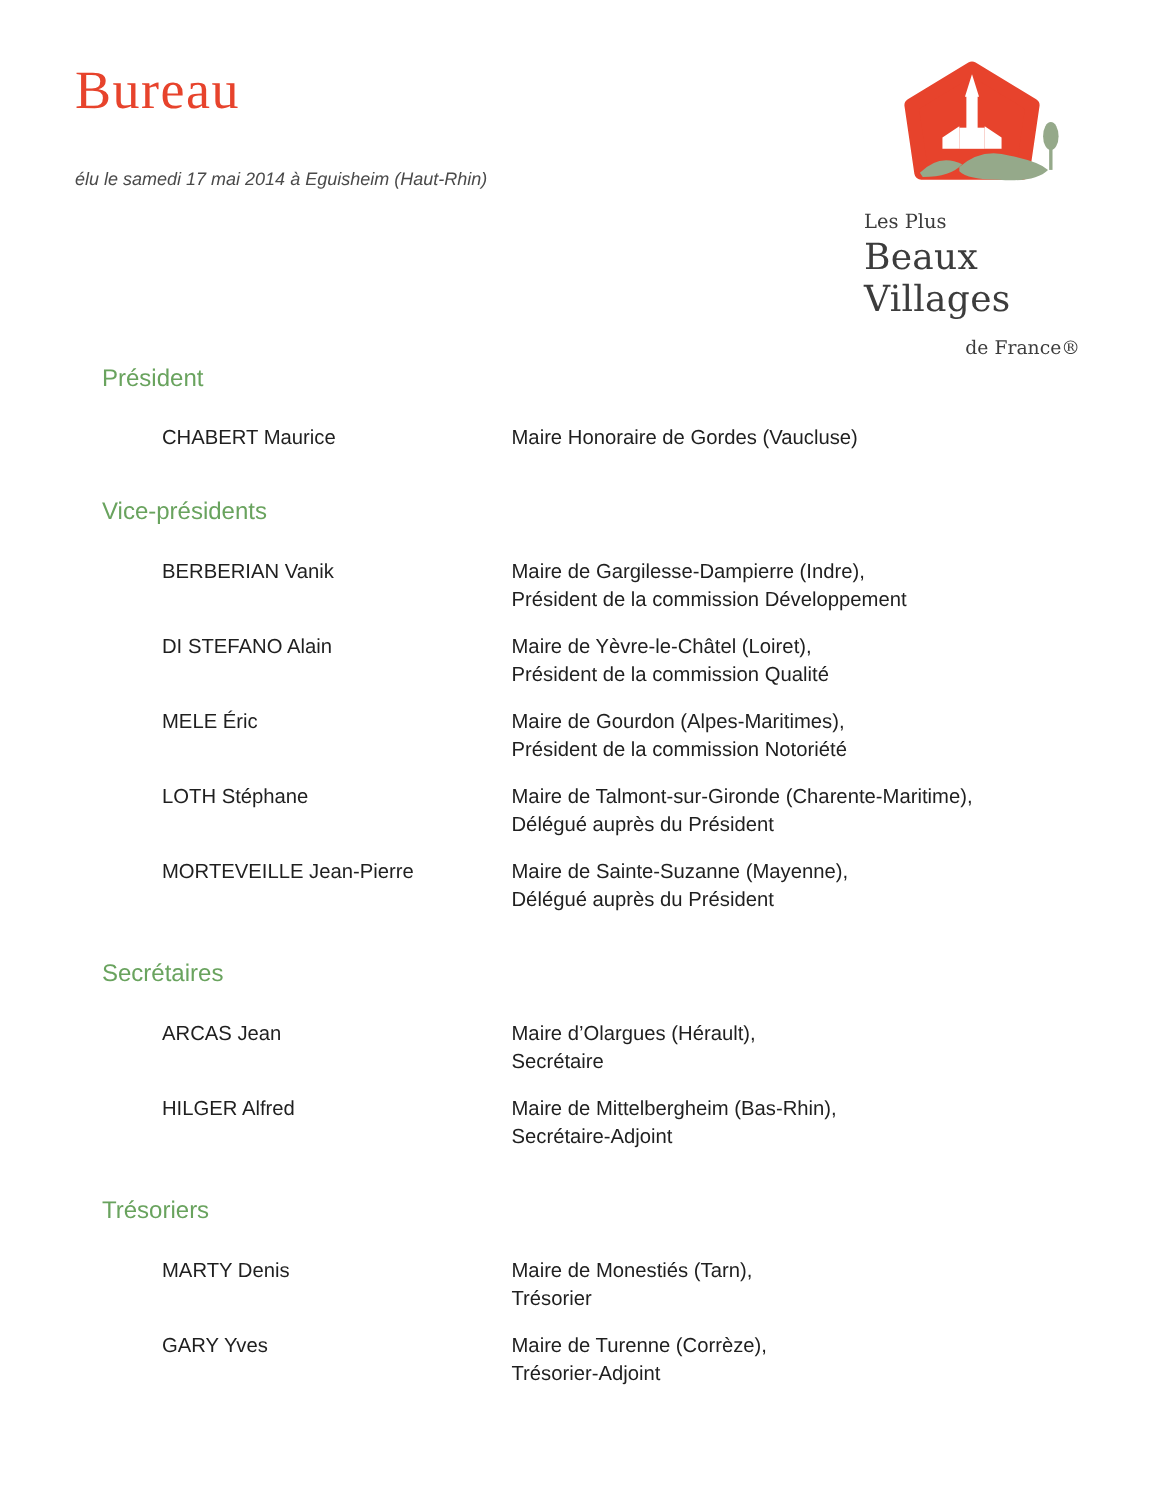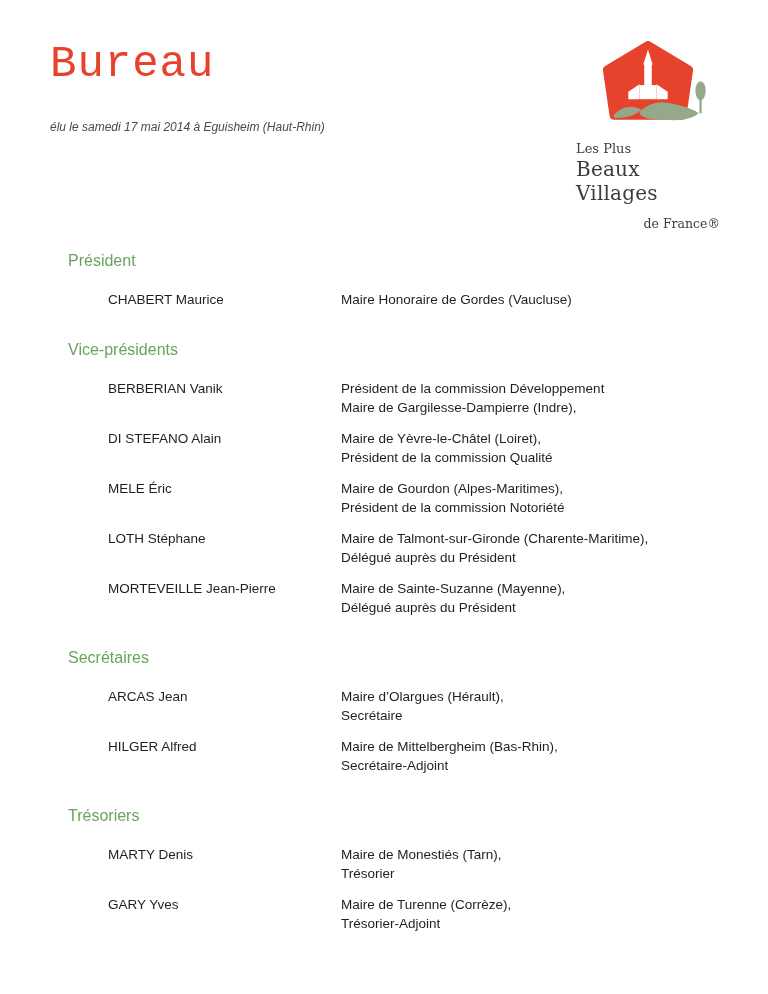--- a/index.html
+++ b/index.html
@@ -8,42 +8,42 @@
     position:relative;
     width:768px; height:994px;
     margin:0 auto;
     background:#ffffff;
     font-family:"Liberation Sans", sans-serif;
     color:#1f1f1f;
     overflow:hidden;
   }
   .header { padding:42px 48px 0 50px; }
   .page-title {
-    font-family:Liberation Mono, monospace;
-    font-size:44px;
+    font-family:Liberation Serif, serif;
+    font-size:36px;
     line-height:1;
     font-weight:500;
     letter-spacing:1px;
     color:#E7432C;
   }
   .page-subtitle {
     margin-top:34px;
     font-style:italic;
     font-size:12px;
     color:#4a4a4a;
   }
   .logo-block {
     position:absolute;
     top:38px; right:44px;
     width:152px;
   }
   .logo-svg { display:block; margin:0 auto; width:122px; height:98px; }
   .logo-text { font-family:"DejaVu Serif", serif; color:#3c3c3c; padding:0 4px; }
   .logo-line1 { font-size:13px; margin-top:5px; }
-  .logo-line2 { font-size:20px; margin-top:1px; letter-spacing:0.2px; }
+  .logo-line2 { font-size:24px; margin-top:1px; letter-spacing:0.2px; }
   .logo-line3 { font-size:12.5px; margin-top:11px; text-align:right; }
   .content { padding:0 48px 0 68px; margin-top:118px; }
   .section + .section { margin-top:32px; }
   .section-title {
     font-size:16px;
     line-height:18px;
     font-weight:400;
     color:#69A35E;
     margin-bottom:20px;
   }
@@ -102,22 +102,22 @@
           <div></div>
         </div>
       </div>
     </div>
 
     <div class="section">
       <div class="section-title">Vice-présidents</div>
       <div class="entry">
         <div class="entry-name">BERBERIAN Vanik</div>
         <div class="entry-role">
+          <div>Maire de Gargilesse-Dampierre (Indre),</div>
           <div>Président de la commission Développement</div>
-          <div>Maire de Gargilesse-Dampierre (Indre),</div>
         </div>
       </div>
       <div class="entry">
         <div class="entry-name">DI STEFANO Alain</div>
         <div class="entry-role">
           <div>Maire de Yèvre-le-Châtel (Loiret),</div>
           <div>Président de la commission Qualité</div>
         </div>
       </div>
       <div class="entry">

